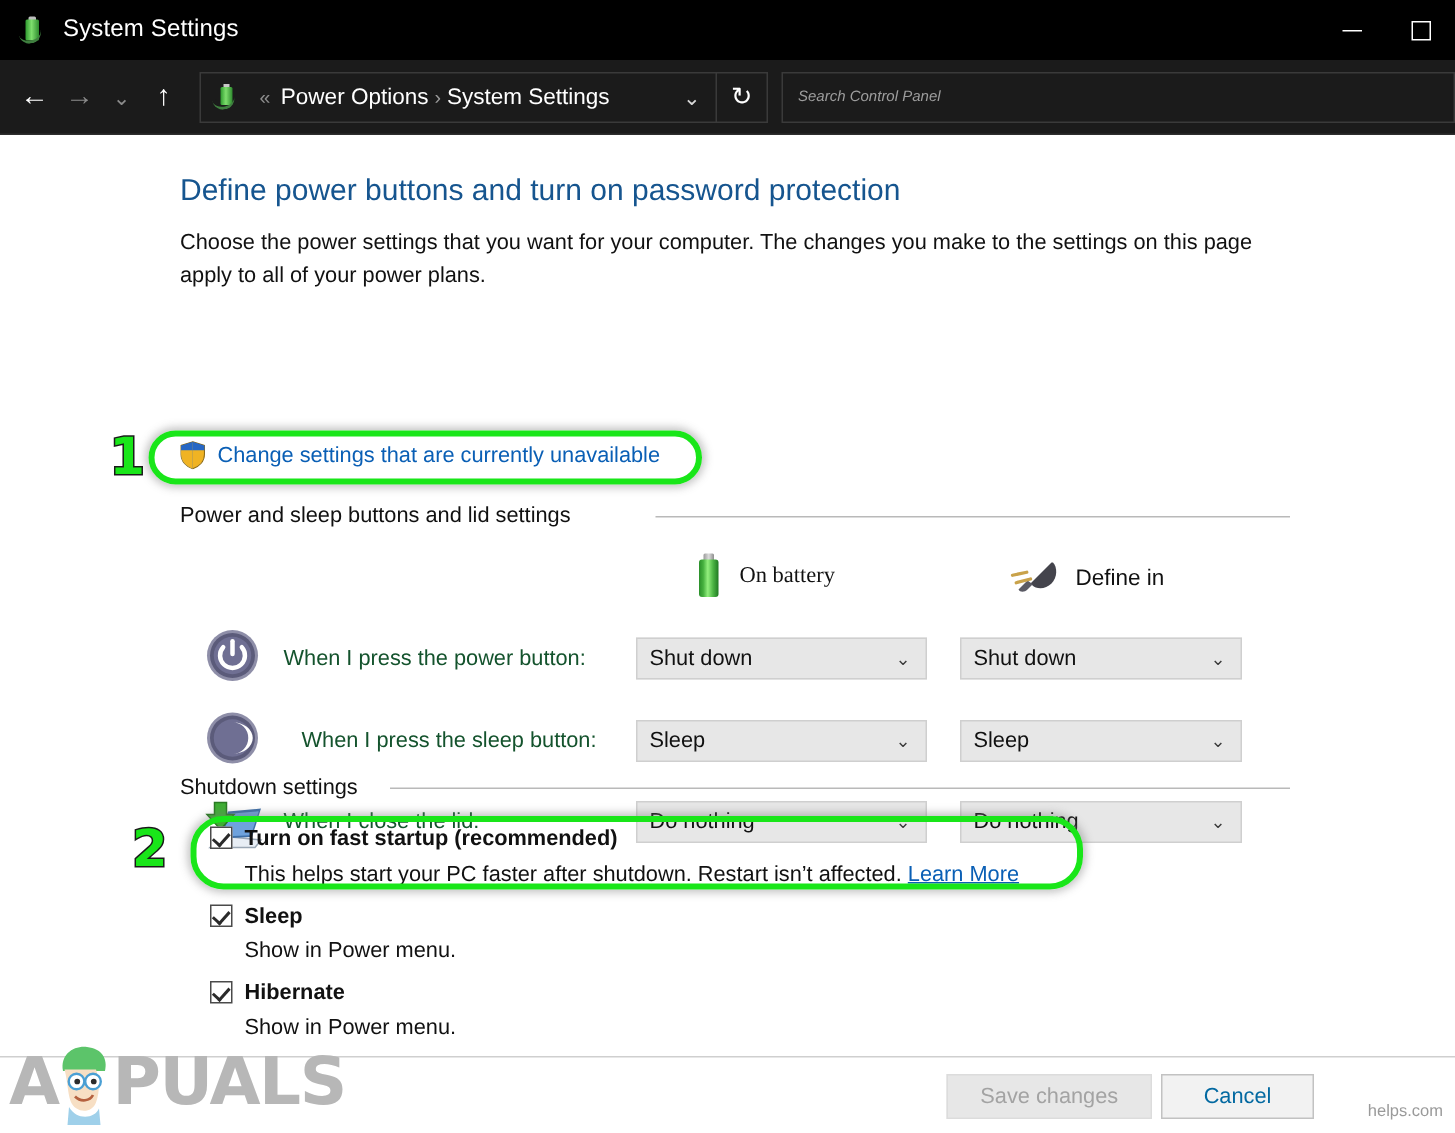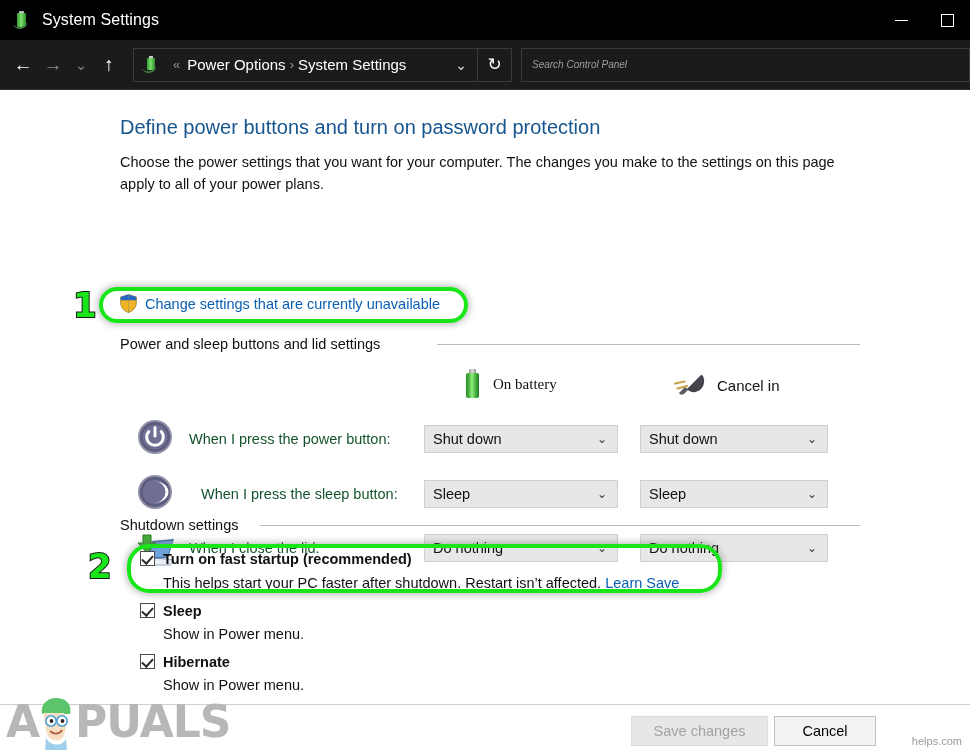--- a/index.html
+++ b/index.html
@@ -166,21 +166,21 @@
     transform: rotate(42deg);
   }
   .cb-bold { font-size: 14.5px; font-weight: bold; color: #111111; white-space: nowrap; }
   .cb-desc { position: absolute; font-size: 14.5px; color: #111111; white-space: nowrap; }
   .cb-desc a { color: #0a5fb5; text-decoration: underline; }
 
   
   .bottom-rule { position: absolute; left: 0; top: 704px; width: 970px; height: 1px; background: #cfcfcf; }
   .btn {
     position: absolute; height: 30px; display: flex; align-items: center; justify-content: center;
-    font-size: 14.5px; border: 1px solid #cfcfcf; background: #e7e7e7; color: #000000;
+    font-size: 14.5px; border: 1px solid #cfcfcf; background: #e7e7e7; color: #0369a1;
   }
   .btn.disabled { color: #a3a3a3; border-color: #dcdcdc; }
   .btn.secondary { background: #f2f2f2; border-color: #c2c2c2; }
 
   
   .appuals {
     position: absolute; left: 6px; top: 694px; display: flex; align-items: center;
     font-family: "DejaVu Sans", sans-serif; font-weight: bold; font-size: 44px;
     color: #b7b7b7; letter-spacing: -1px; line-height: 1;
   }
@@ -270,21 +270,21 @@
 
     <div class="colhead" style="left:672px; top:281px;">
       <span class="plug-ico">
         <svg width="34" height="26" viewBox="0 0 34 26">
           <path d="M30 3 C33 6 33 13 29 17 C25 21 19 21 16 18 L15 17 L29 3 Z" fill="#44444c"></path>
           <path d="M16.5 17.5 L13 21 C11 23 8 23 7 21 L13 15 Z" fill="#5a5a64"></path>
           <path d="M12.5 9.5 L3 11.5" stroke="#c9a24a" stroke-width="2.2" stroke-linecap="round"></path>
           <path d="M15 14 L5.5 16.5" stroke="#c9a24a" stroke-width="2.2" stroke-linecap="round"></path>
         </svg>
       </span>
-      <span>Cancel in</span>
+      <span>Define in</span>
     </div>
 
     <span class="row-ico" style="left:137px; top:328px;">
       <svg width="36" height="36" viewBox="0 0 36 36">
         <circle cx="18" cy="18" r="17" fill="#8e8ea8"></circle>
         <circle cx="18" cy="18" r="15" fill="#5b5b7a"></circle>
         <circle cx="18" cy="18" r="12.5" fill="#6f6f93"></circle>
         <path d="M18 8.5 V17" stroke="#ffffff" stroke-width="3" stroke-linecap="round"></path>
         <path d="M11.8 12.5 A8.3 8.3 0 1 0 24.2 12.5" stroke="#ffffff" stroke-width="3" fill="none" stroke-linecap="round"></path>
       </svg>
@@ -336,21 +336,21 @@
     </div>
 
     <div class="group-label" style="left:120px; top:426px;">Shutdown settings</div>
     <div class="group-rule" style="left:260px; top:434px; width:600px;"></div>
 
     <div class="cb-row" style="left:140px; top:460px;">
       <span class="cbox"></span>
       <span class="cb-bold">Turn on fast startup (recommended)</span>
     </div>
     <div class="cb-desc" style="left:163px; top:484px;">
-      <span>This helps start your PC faster after shutdown. Restart isn’t affected. </span><a href="#">Learn Save</a>
+      <span>This helps start your PC faster after shutdown. Restart isn’t affected. </span><a href="#">Learn More</a>
     </div>
 
     <div class="anno-box" style="left:127px; top:453px; width:595px; height:49px;"></div>
     <div class="anno-num" style="left:88px; top:458px;">2</div>
 
     <div class="cb-row" style="left:140px; top:512px;">
       <span class="cbox"></span>
       <span class="cb-bold">Sleep</span>
     </div>
     <div class="cb-desc" style="left:163px; top:535px;">Show in Power menu.</div>

